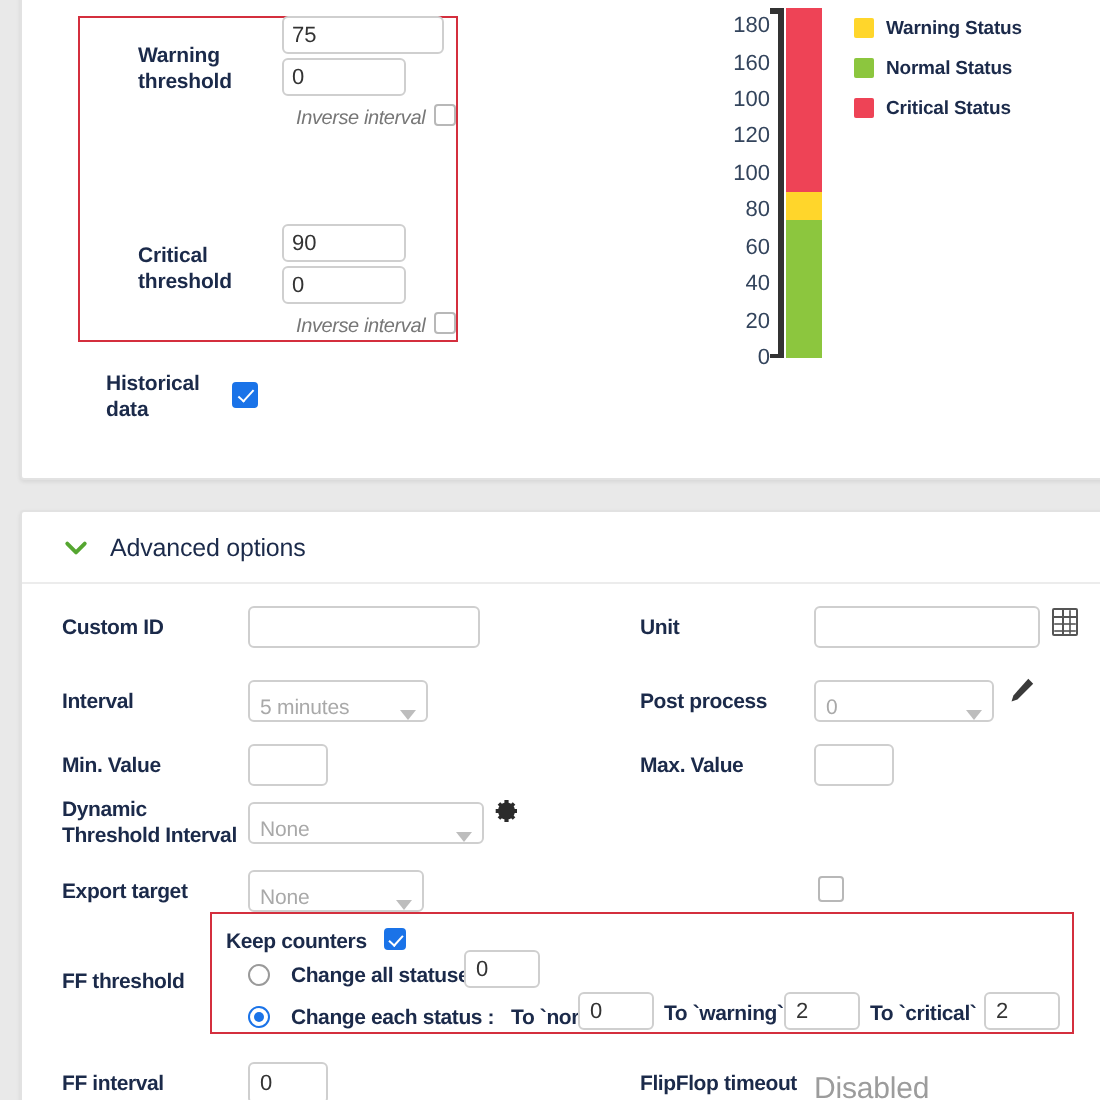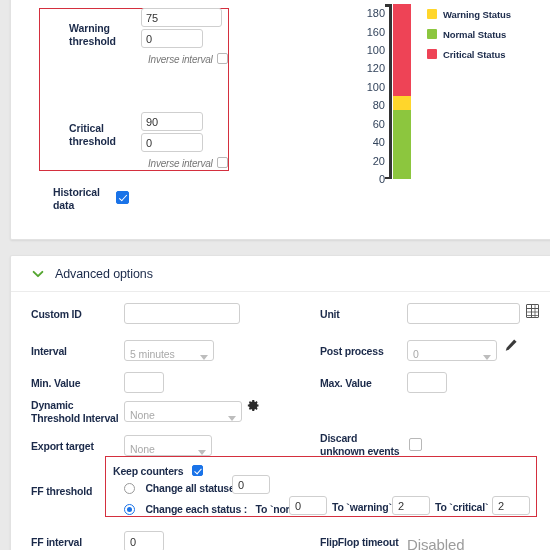--- a/index.html
+++ b/index.html
@@ -365,21 +365,20 @@
         <path fill="#2b2b2b" d="M18 8.6h-1.5a6.6 6.6 0 0 0-.7-1.7l1.1-1.1-1.7-1.7-1.1 1.1a6.6 6.6 0 0 0-1.7-.7V2.7H9.6v1.8a6.6 6.6 0 0 0-1.7.7L6.8 4.1 5.1 5.8l1.1 1.1a6.6 6.6 0 0 0-.7 1.7H3.8v2.8h1.7a6.6 6.6 0 0 0 .7 1.7l-1.1 1.1 1.7 1.7 1.1-1.1c.5.3 1.1.6 1.7.7v1.8h2.8v-1.8c.6-.1 1.2-.4 1.7-.7l1.1 1.1 1.7-1.7-1.1-1.1c.3-.5.6-1.1.7-1.7H18V8.6z"></path>
       </svg>
     </span>
 
     <div class="flabel" style="left:20px; top:184px;">Export target</div>
     <div class="fselect" style="left:113px; top:179px; width:88px;">
       <span class="val">None</span>
       <span class="caret"></span>
     </div>
 
-    <div class="flabel" style="left:309px; top:176px; width:80px;">Discard unknown events</div>
     <span class="cbx big" style="position:absolute; left:398px; top:182px;"></span>
 
     <div class="flabel" style="left:20px; top:229px;">FF threshold</div>
 
     <div class="redbox" id="redbox-ff" style="left:94px; top:200px; width:432px; height:61px;"></div>
 
     <div style="position:absolute; left:102px; top:205px;">
       <span class="ff-txt">Keep counters</span>
       <span class="cbx checked" style="margin-left:4px;"></span>
     </div>

